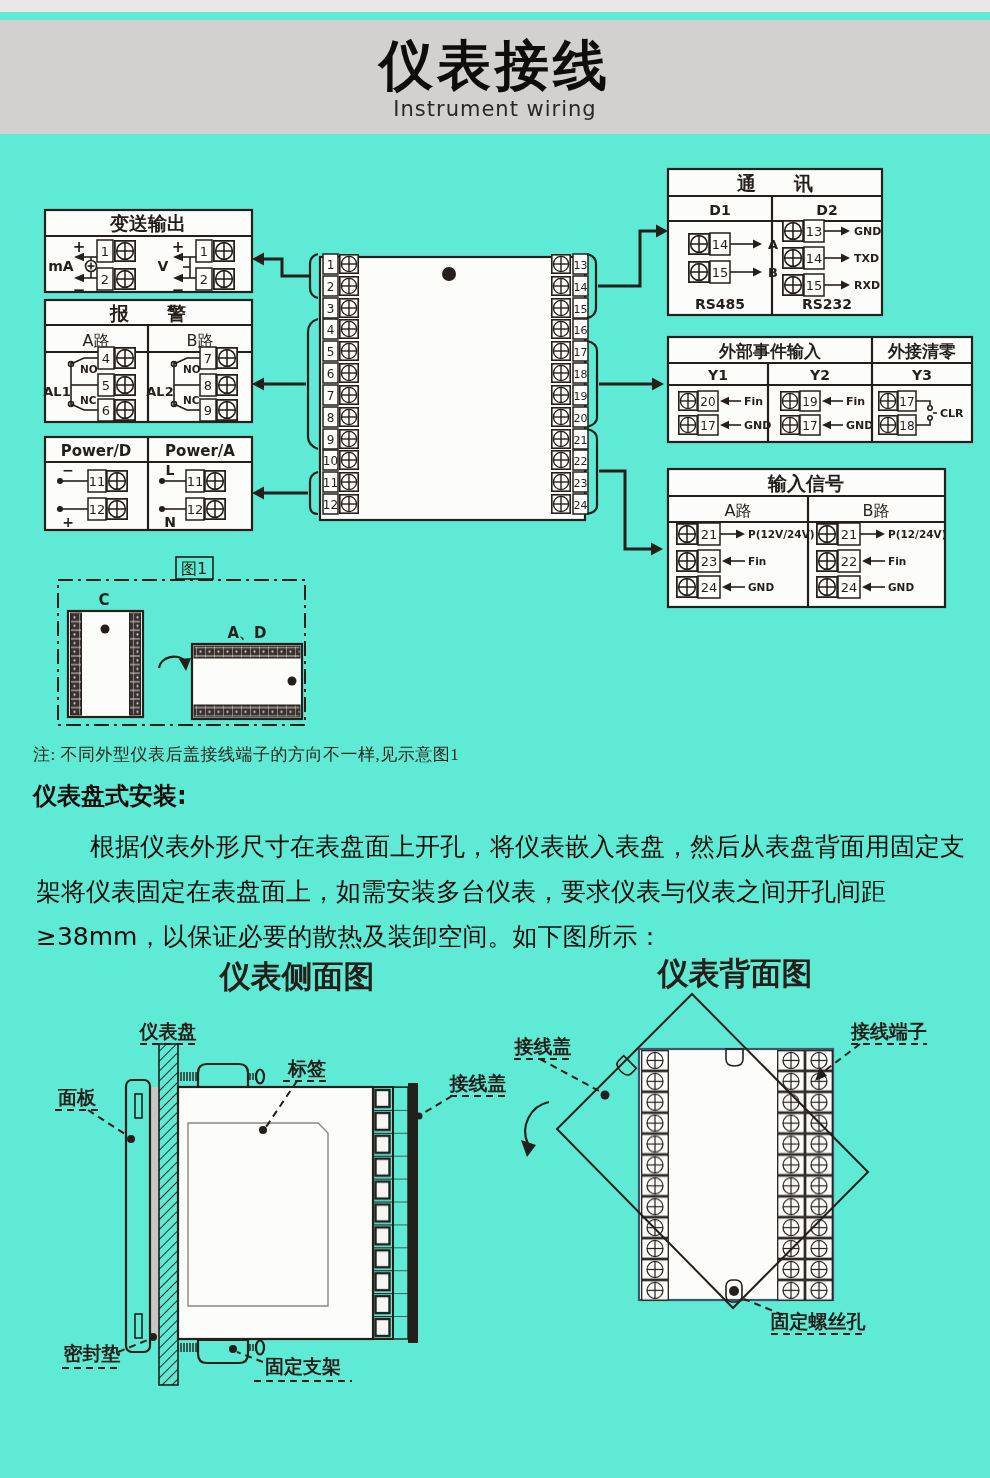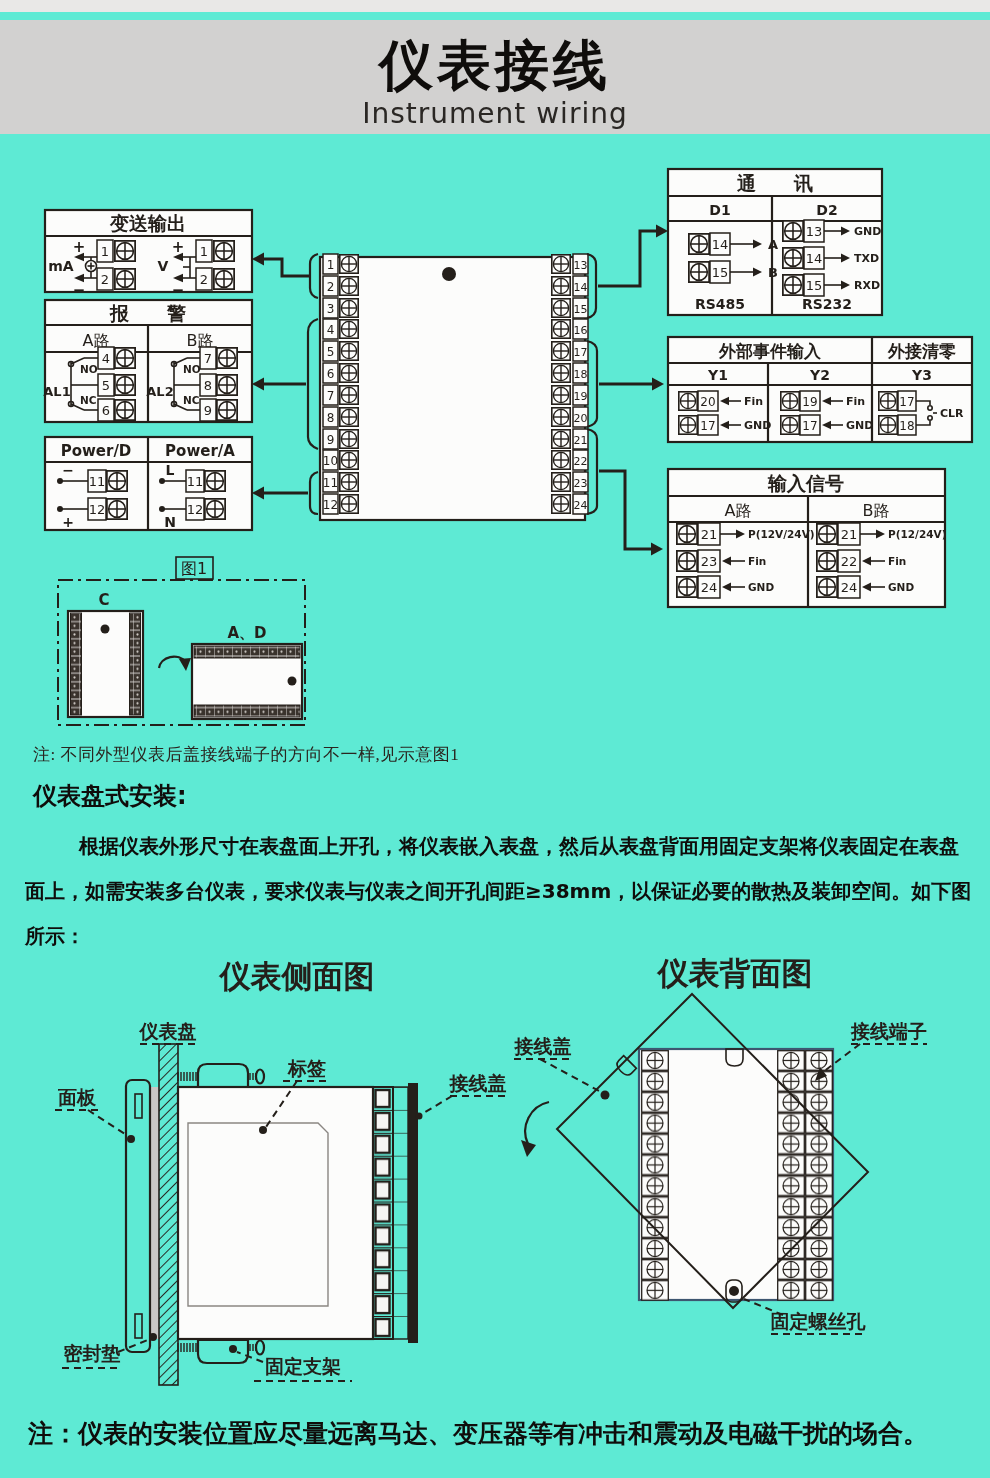--- a/index.html
+++ b/index.html
@@ -1,24 +1,24 @@
 <!DOCTYPE html>
 <html><head>
 <meta charset="utf-8">
 <style>
   body{margin:0;background:#e9e8e7}
   .page{position:relative;width:990px;height:1478px;margin:12px auto;background:#5eead4;
         font-family:"DejaVu Sans",sans-serif;color:#1c1916;overflow:hidden}
   .banner{position:absolute;left:0;top:8px;width:990px;height:114px;background:#d2d1d0;text-align:center}
   .banner .t{margin:10px 0 0;font-size:54px;letter-spacing:4px;color:#0f0d0b;font-weight:bold}
-  .banner .sub{font-size:28px;color:#2a2724;margin-top:-6px;letter-spacing:1px}
+  .banner .sub{font-size:21px;color:#2a2724;margin-top:-6px;letter-spacing:1px}
   .abs{position:absolute}
   .note1{left:33px;top:731px;font-family:Liberation Serif, serif;font-size:17px;color:#2a251f;letter-spacing:.5px}
   .heading{left:33px;top:768px;font-size:24px;font-weight:600;color:#0f0d0b}
-  .bodytext{left:25px;top:812px;width:948px;font-size:20px;line-height:45px;font-weight:bold;
+  .bodytext{left:36px;top:812px;width:948px;font-size:25px;line-height:45px;font-weight:normal;
             text-indent:54px;color:#0f0d0b}
   .note2{left:28px;top:1405px;font-size:25px;font-weight:bold;color:#0f0d0b}
   svg.layer{position:absolute;left:0}
   #wiring{top:130px}
   #install{top:930px}
   svg text{fill:#241f1a}
   .tm{text-anchor:middle}
   .b{font-weight:bold}
   .f10{font-size:10.5px}.f11{font-size:11px}.f12{font-size:12px}.f13{font-size:13px}
   .f14{font-size:14px}.f15{font-size:15px}.f16{font-size:16px}.f17{font-size:17px}
@@ -557,14 +557,13 @@
       <text class="f19 b tm" x="889" y="1026">接线端子</text>
       <line class="dashL" x1="851" y1="1032" x2="927" y2="1032"></line>
       <line class="dashL" x1="860" y1="1032" x2="823" y2="1060"></line>
         <polygon class="ink" points="815,1069 827,1064 820,1055"></polygon>
       <text class="f19 b tm" x="818" y="1316">固定螺丝孔</text>
       <line class="dashL" x1="771" y1="1322" x2="865" y2="1322"></line>
       <line class="dashL" x1="783" y1="1303" x2="744" y2="1287"></line>
     </g>
   </svg>
 
-  <div class="abs note2">注：仪表的安装位置应尽量远离马达、变压器等有冲击和震动及电磁干扰的场合。</div>
 </div>
 
 </body></html>

